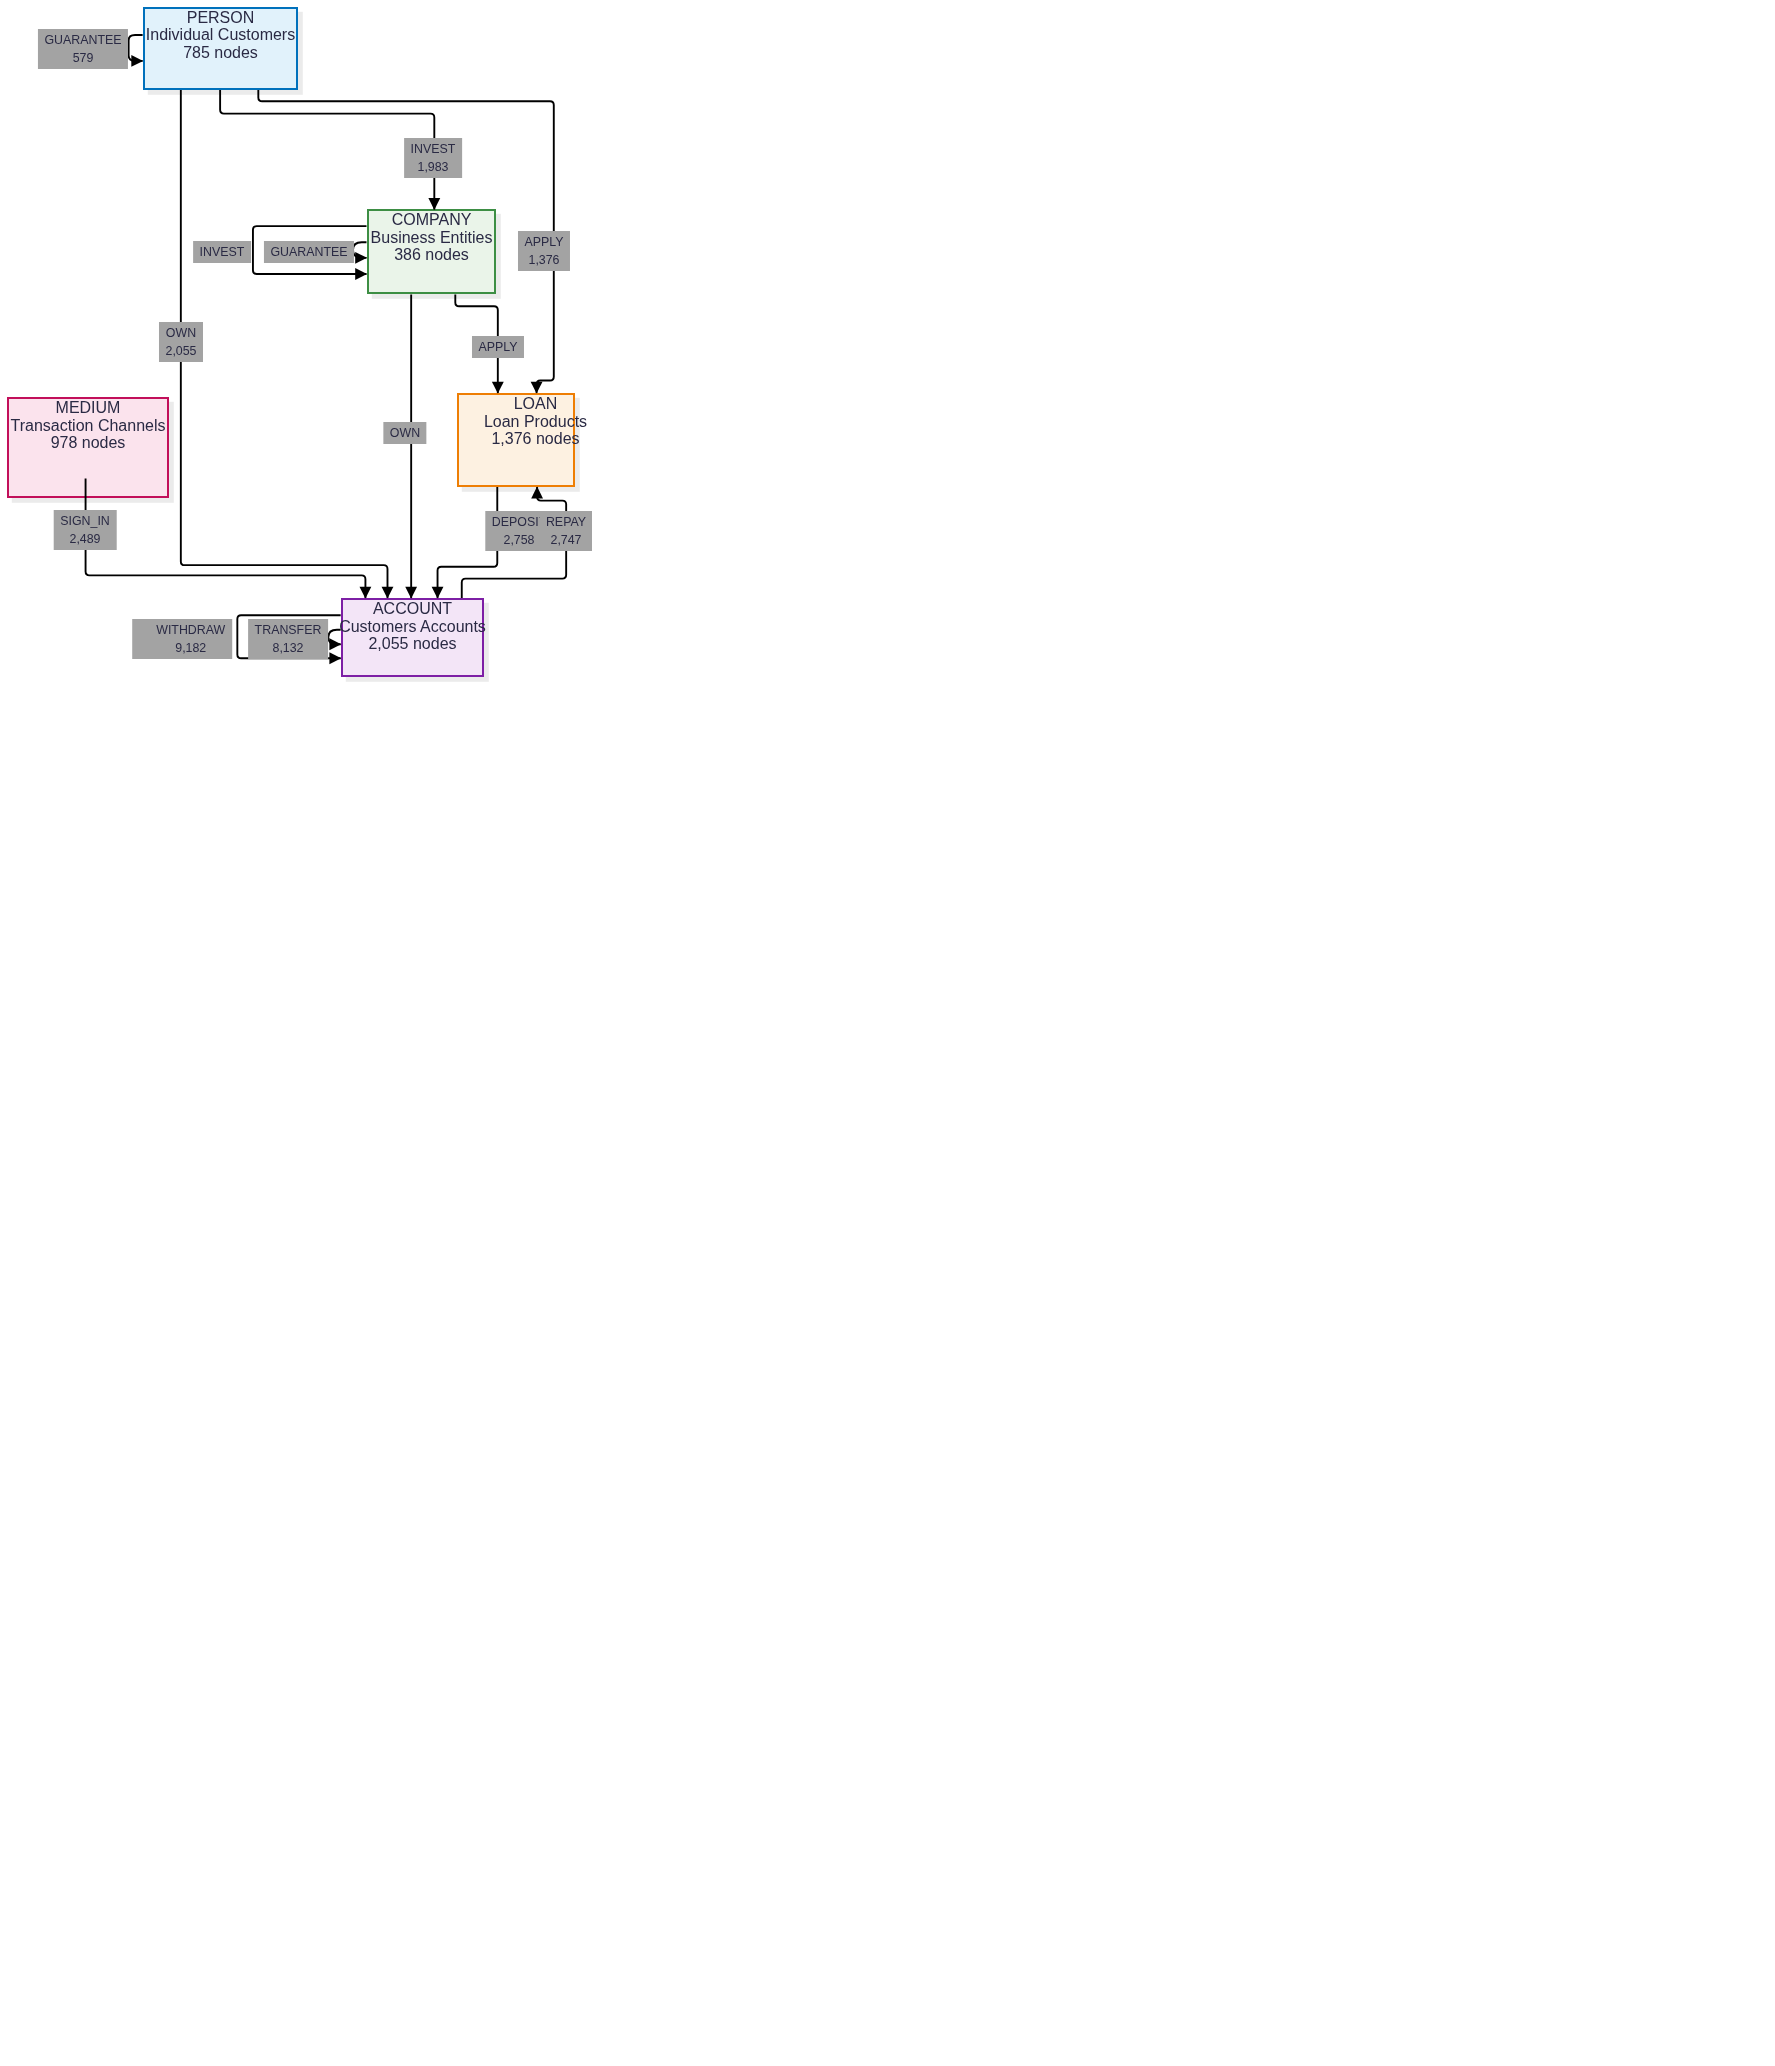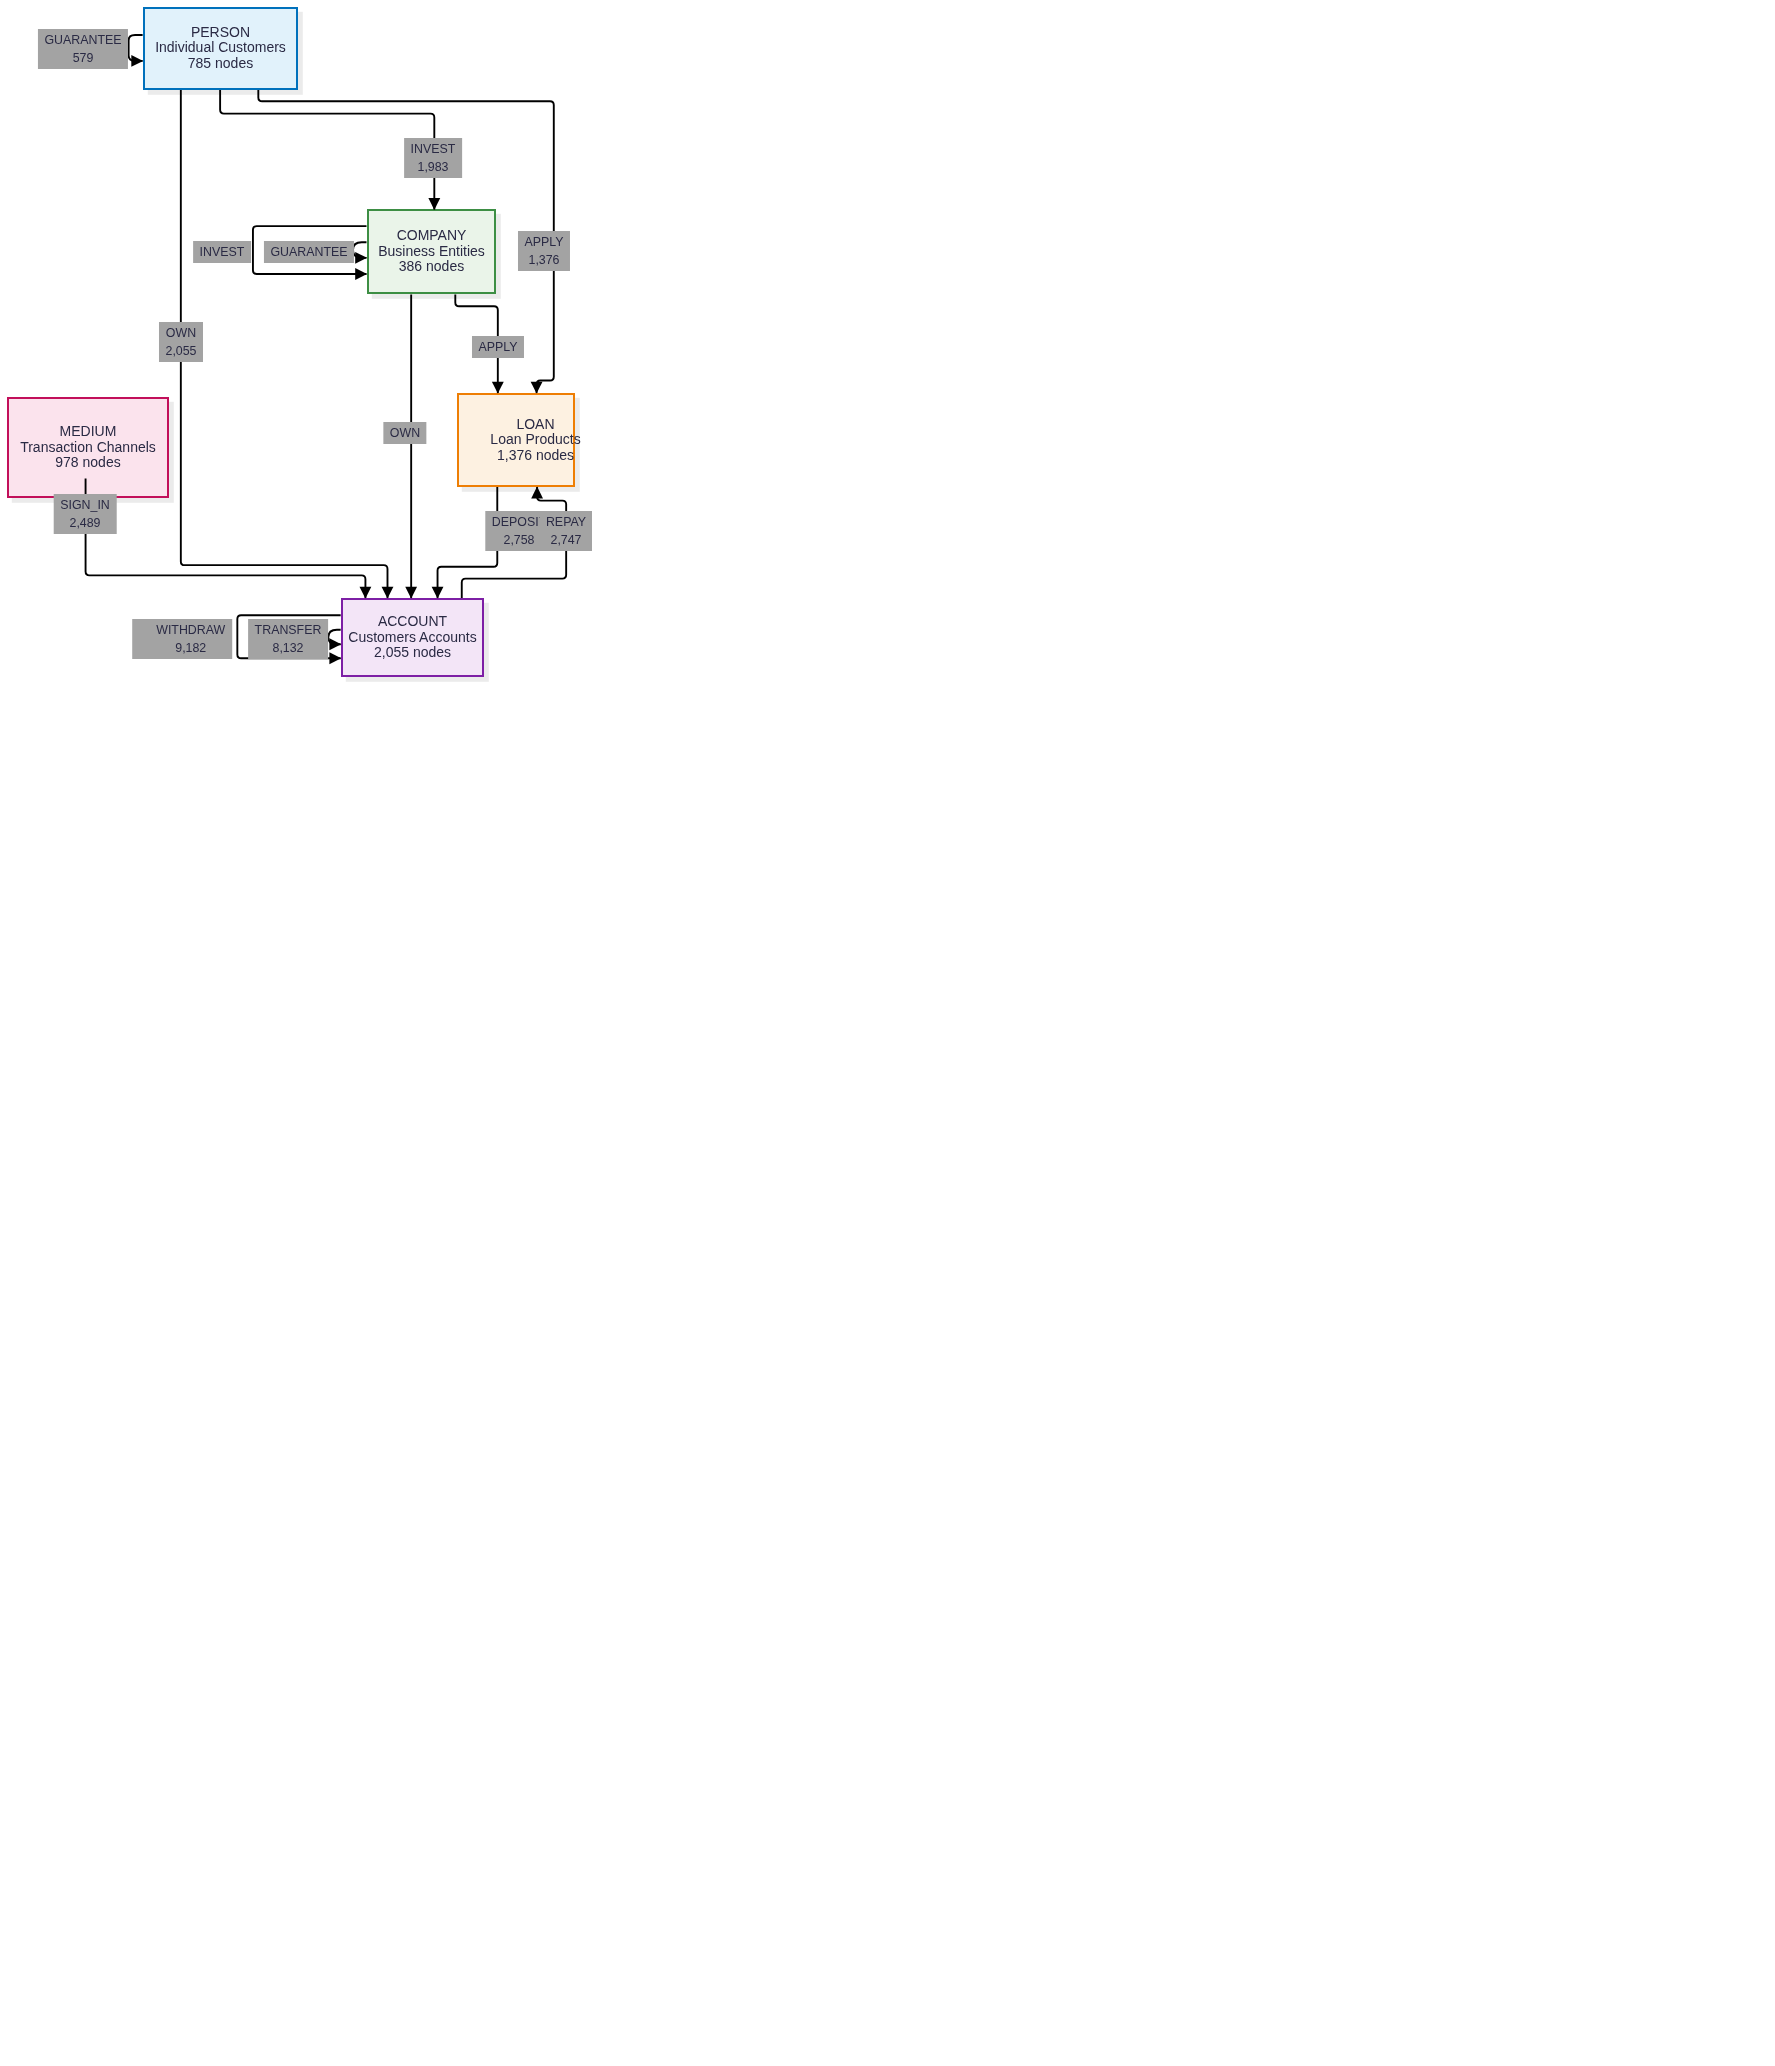--- a/index.html
+++ b/index.html
@@ -19,26 +19,26 @@
     position: absolute;
     left: 0; top: 0;
     z-index: 3;
     pointer-events: none;
   }
   .node {
     position: absolute;
     box-sizing: border-box;
     display: flex;
     flex-direction: column;
-    justify-content: center;
+    justify-content: flex-start;
     align-items: center;
     text-align: center;
     z-index: 2;
     color: #2a2a44;
-    font-size: 14px;
+    font-size: 16px;
     line-height: 1.1;
     box-shadow: 4.8px 4.8px 0 #ebebeb;
   }
   .node div { white-space: nowrap; }
   .node-person  { left: 143px; top: 6.5px;   width: 155px; height: 83px; background: #e1f2fb; border: 2.7px solid #0071bc; }
   .node-company { left: 367px; top: 209px;  width: 129px; height: 85px; background: #eaf4e9; border: 2.2px solid #3d8e44; }
   .node-medium  { left: 7px;  top: 397px;  width: 162px; height: 101px; background: #fbe3ed; border: 2.2px solid #c20f5a; }
   .node-loan    { left: 457px; top: 393px;  width: 118px; height: 94px; background: #fdf1e1; border: 2.2px solid #ee7e04; padding-left: 39px; }
   .node-account { left: 341px; top: 598px; width: 143px; height: 79px; background: #f3e5f7; border: 2.2px solid #7d1fa5; }
   .elabel {
@@ -141,21 +141,21 @@
   </div>
 
   <div class="elabel" style="left:498px; top:336px;">
     <div>APPLY</div>
   </div>
 
   <div class="elabel" style="left:405px; top:422px;">
     <div>OWN</div>
   </div>
 
-  <div class="elabel" style="left:85px; top:494px;">
+  <div class="elabel" style="left:85px; top:510px;">
     <div>SIGN_IN</div>
     <div>2,489</div>
   </div>
 
   <div class="elabel" style="left:519px; top:511px;">
     <div>DEPOSIT</div>
     <div>2,758</div>
   </div>
 
   <div class="elabel" style="left:566px; top:511px;">

